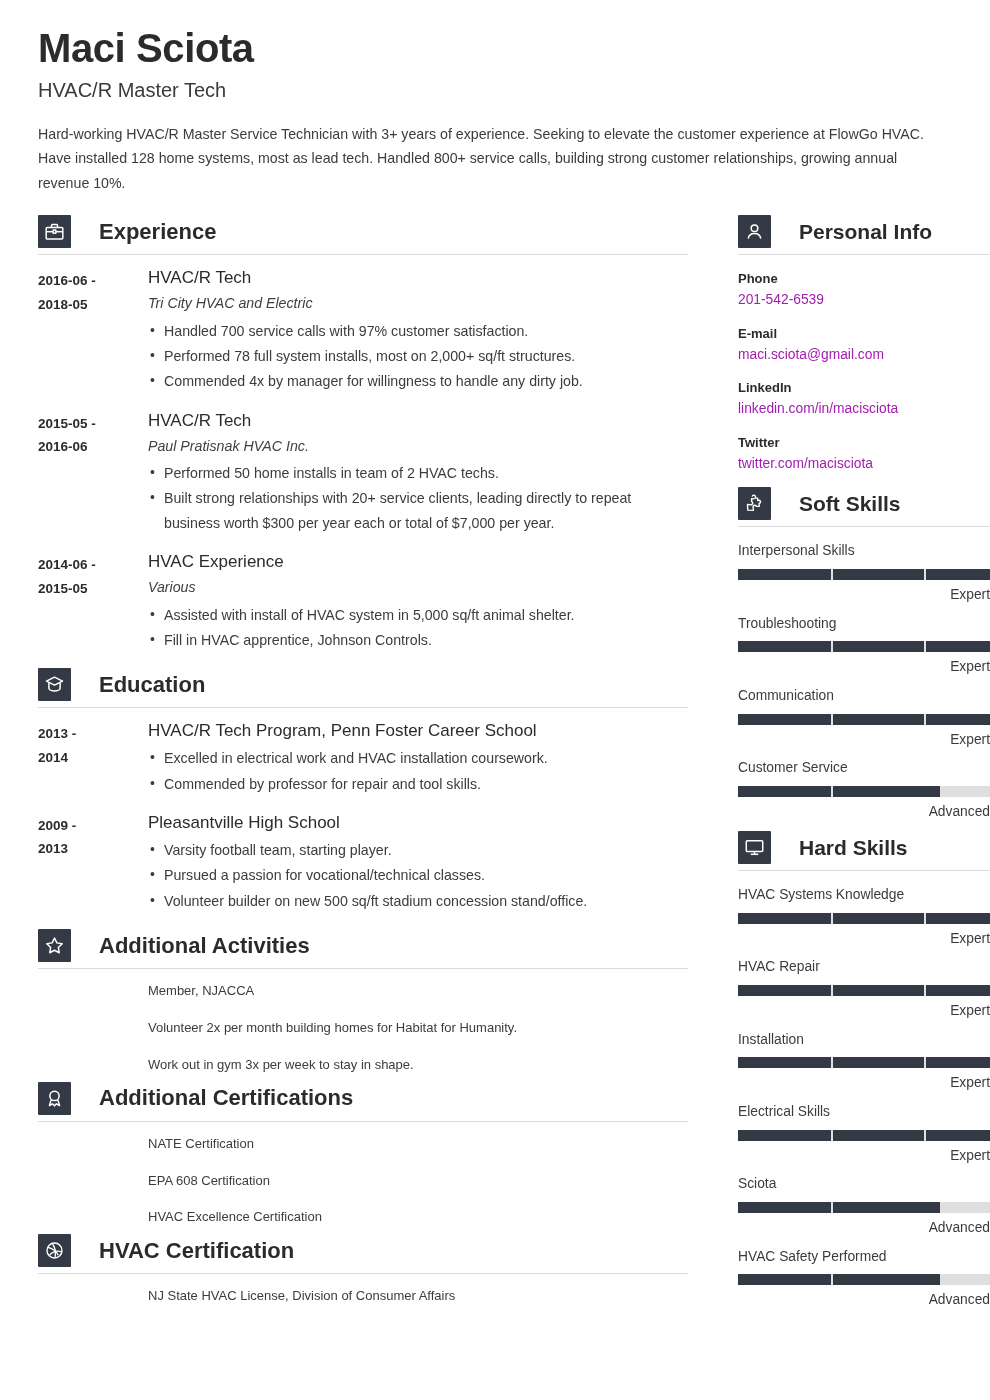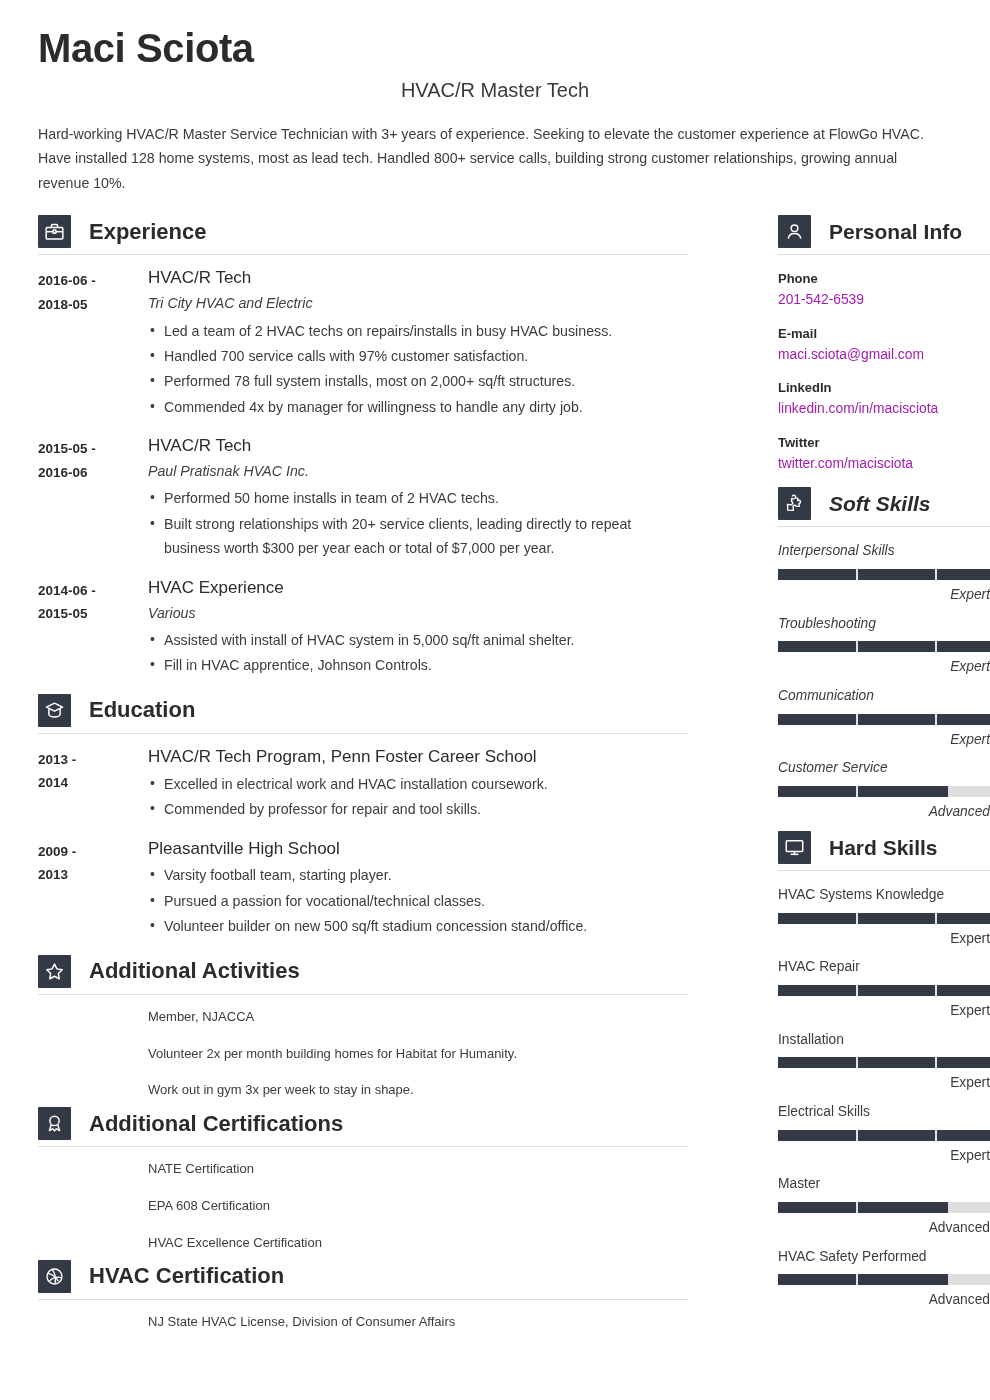--- a/index.html
+++ b/index.html
@@ -32,21 +32,20 @@
     line-height: 1.1;
     margin-bottom: 8px;
   }
 
   .job-title {
     font-size: 20px;
     color: #3a3a3a;
     font-weight: normal;
     line-height: 1.2;
     margin-bottom: 20px;
-    text-align: center;
   }
 
   .summary {
     font-size: 14.2px;
     line-height: 1.72;
     color: #3c3c3c;
     max-width: 920px;
   }
 
   
@@ -58,21 +57,21 @@
 
   .col-left { width: 650px; flex: 0 0 650px; }
   .col-right { width: 252px; flex: 0 0 252px; margin-left: 50px; }
 
   
   .section { margin-bottom: 2px; }
 
   .section-head {
     display: flex;
     align-items: center;
-    gap: 18px;
+    gap: 28px;
     padding-bottom: 6px;
     text-align: center;
   }
 
   .sec-icon {
     width: 33px;
     height: 33px;
     background: #343a45;
     flex: 0 0 33px;
     display: flex;
@@ -204,21 +203,21 @@
   }
 
   .skill-level {
     font-size: 13.8px;
     color: #3c3c3c;
     text-align: right;
     line-height: 1.5;
     margin-top: 5px;
   }
 
-  .sec-right { margin-bottom: 4px; margin-left: 40px; }
+  .sec-right { margin-bottom: 4px; }
   .sec-right .sec-rule { margin-bottom: 14px; }
 </style>
 </head>
 <body>
 
 <div class="page">
 
   <div class="header">
     <div class="name">Maci Sciota</div>
     <div class="job-title">HVAC/R Master Tech</div>
@@ -245,21 +244,20 @@
 
         <div class="entry">
           <div class="entry-dates">
             <div>2016-06 -</div>
             <div>2018-05</div>
           </div>
           <div class="entry-body">
             <div class="entry-title">HVAC/R Tech</div>
             <div class="entry-org">Tri City HVAC and Electric</div>
             <ul class="bullets">
-              <li>Led a team of 2 HVAC techs on repairs/installs in busy HVAC business.</li>
               <li>Handled 700 service calls with 97% customer satisfaction.</li>
               <li>Performed 78 full system installs, most on 2,000+ sq/ft structures.</li>
               <li>Commended 4x by manager for willingness to handle any dirty job.</li>
             </ul>
           </div>
         </div>
 
         <div class="entry">
           <div class="entry-dates">
             <div>2015-05 -</div>
@@ -413,21 +411,21 @@
         <div class="info-block">
           <div class="info-label">LinkedIn</div>
           <div class="info-value">linkedin.com/in/macisciota</div>
         </div>
         <div class="info-block">
           <div class="info-label">Twitter</div>
           <div class="info-value">twitter.com/macisciota</div>
         </div>
       </div>
 
-      <div class="sec-right" style="margin-top:6px;font-style:italic;">
+      <div class="sec-right" style="margin-top:6px;">
         <div class="section-head">
           <span class="sec-icon">
             <svg width="21" height="21" viewBox="0 0 24 24" fill="none" stroke="#ffffff" stroke-width="1.6" stroke-linejoin="round">
               <path d="M9.4 4.2a1.9 1.9 0 1 1 3.3 1.5l2.9.1.1 2.9a1.9 1.9 0 1 1 1.5 3.3l.2 3.3-3.4-.2a1.9 1.9 0 1 0-3.4 1.7l.1 3.1-6.4-.3-.3-6.4 3.1.1a1.9 1.9 0 1 0 1.7-3.4l-.2-3.4 3.3.2"></path>
             </svg>
           </span>
           <span class="sec-title small">Soft Skills</span>
         </div>
         <div class="sec-rule"></div>
 
@@ -518,21 +516,21 @@
           <div class="skill-name">Electrical Skills</div>
           <div class="bar-track">
             <div class="bar-fill" style="width: 100%;"></div>
             <div class="bar-seg" style="left:37%"></div>
               <div class="bar-seg" style="left:74%"></div>
           </div>
           <div class="skill-level">Expert</div>
         </div>
 
         <div class="skill">
-          <div class="skill-name">Master</div>
+          <div class="skill-name">Sciota</div>
           <div class="bar-track">
             <div class="bar-fill" style="width: 80%;"></div>
             <div class="bar-seg" style="left:37%"></div>
           </div>
           <div class="skill-level">Advanced</div>
         </div>
 
         <div class="skill">
           <div class="skill-name">HVAC Safety Performed</div>
           <div class="bar-track">

